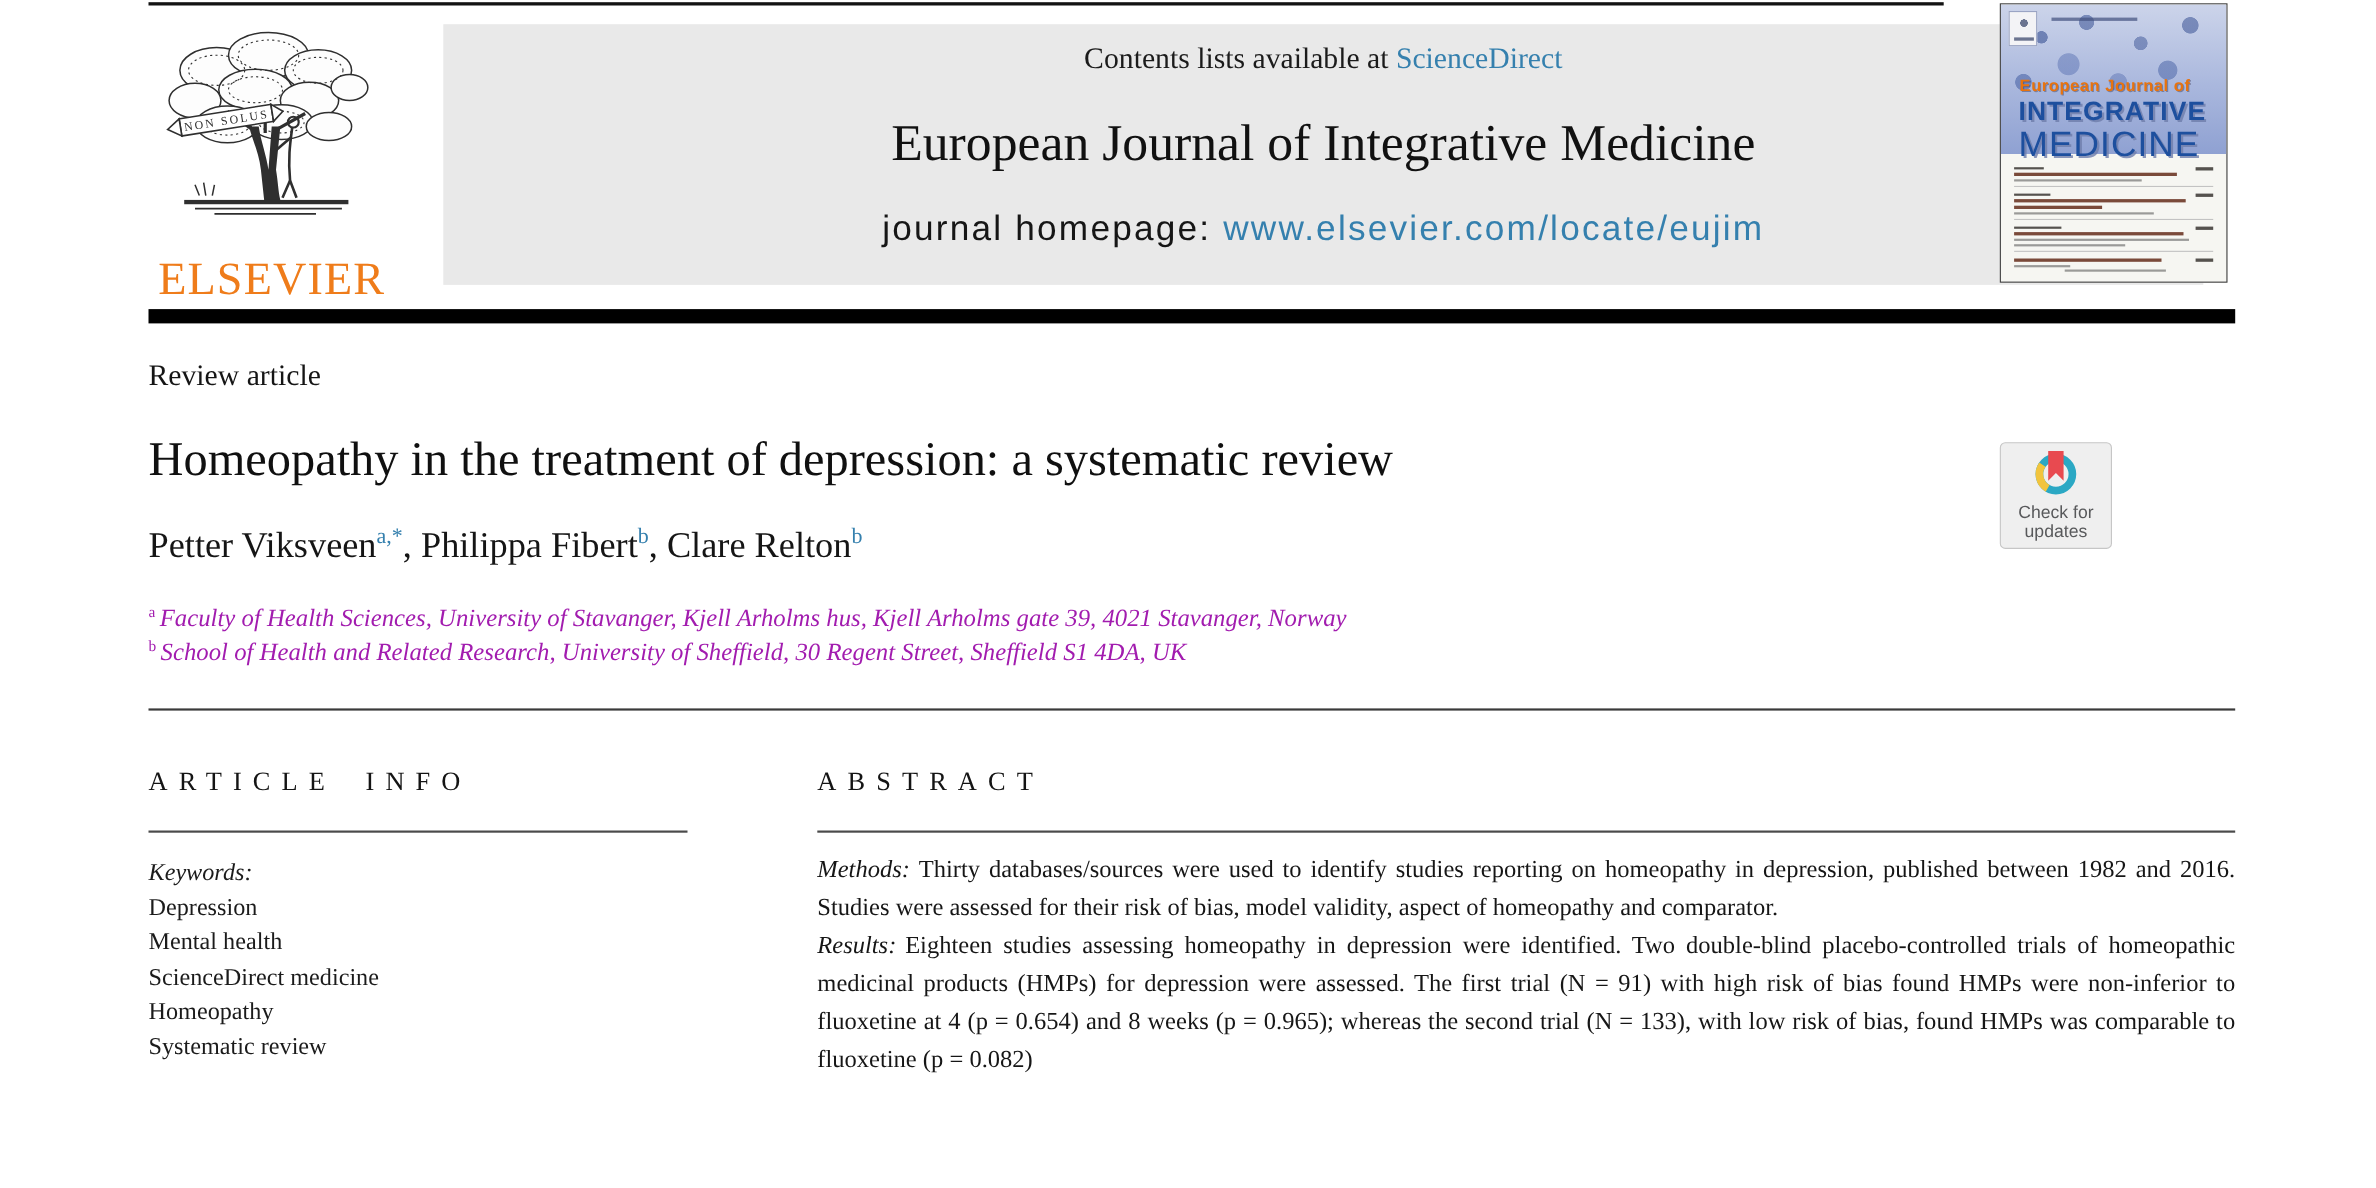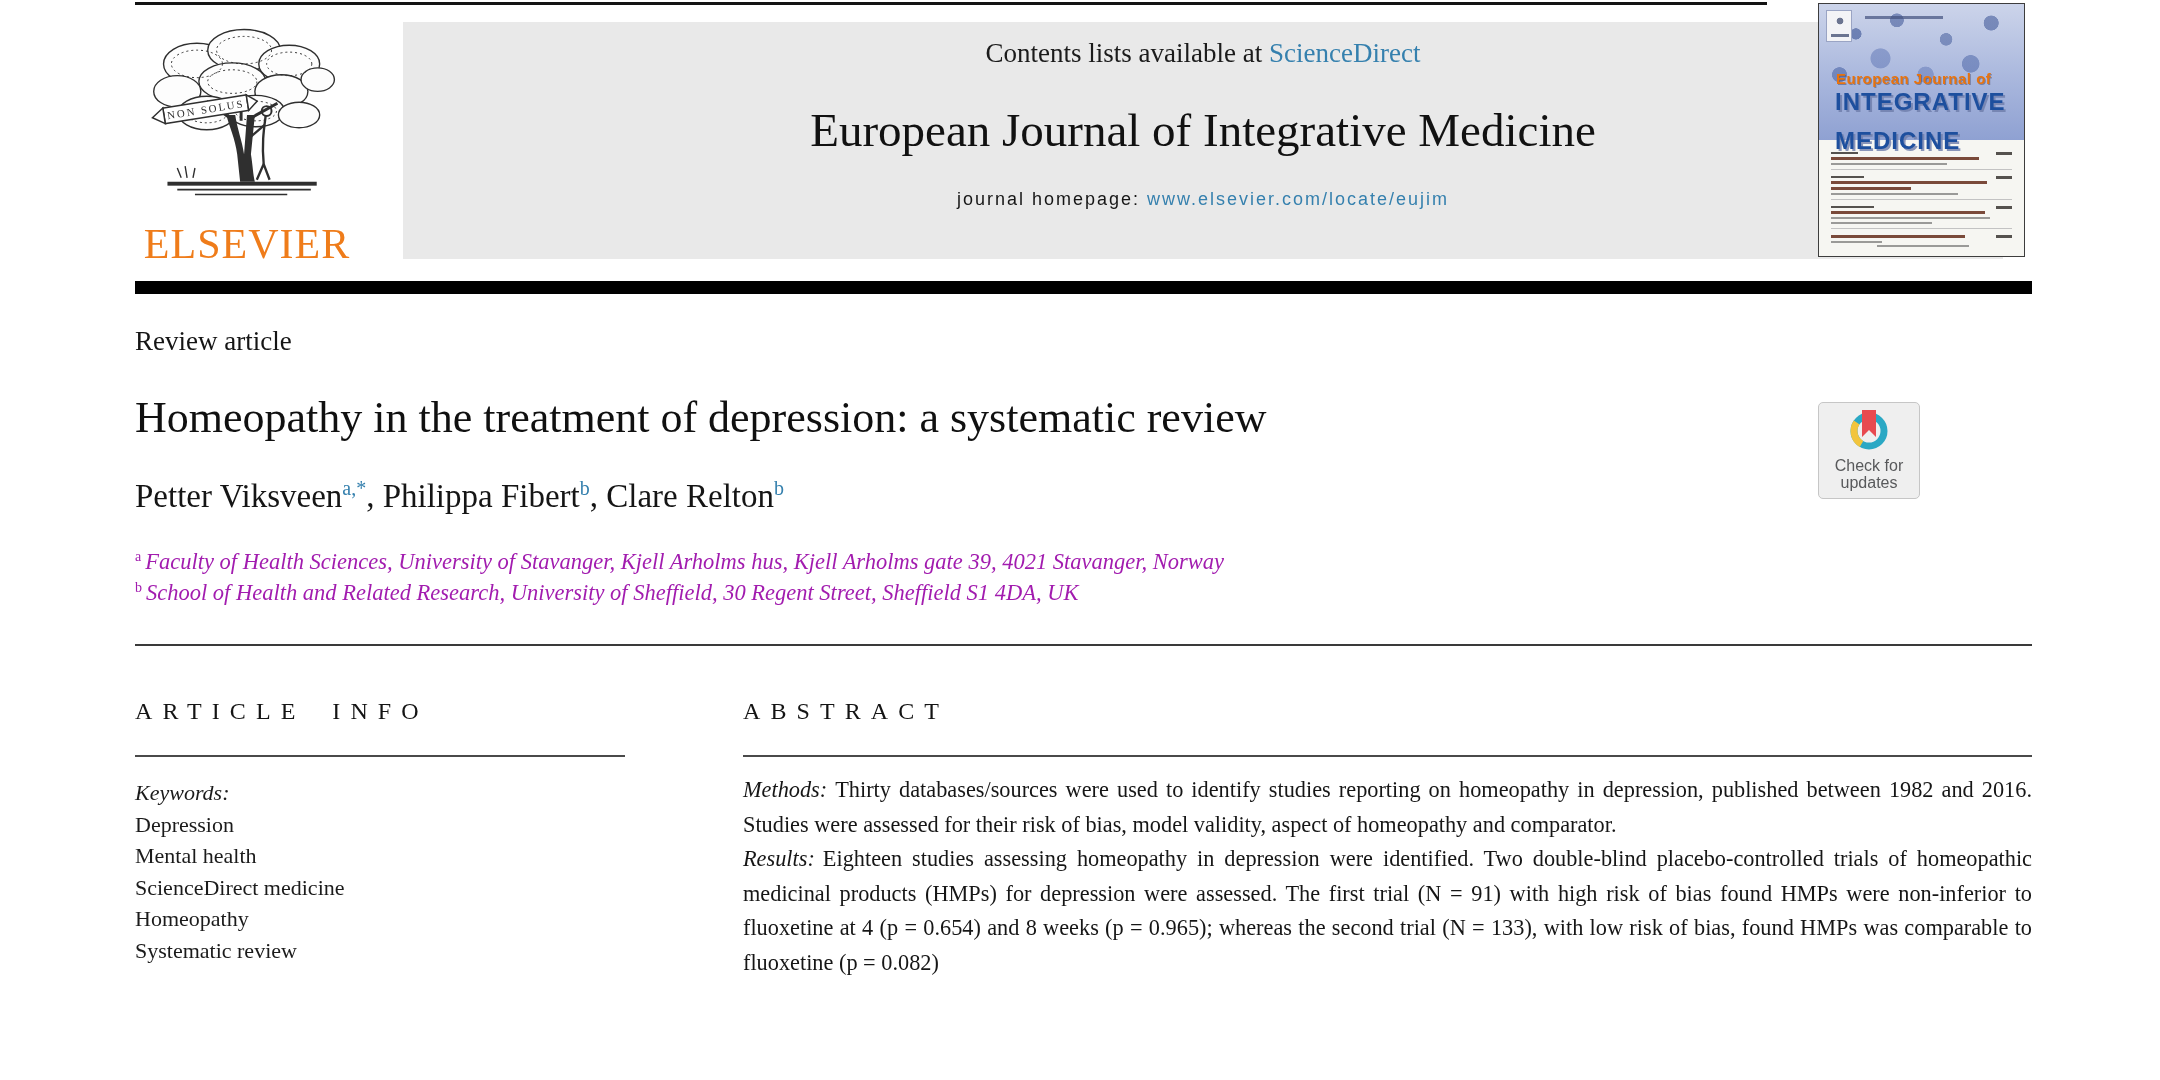--- a/index.html
+++ b/index.html
@@ -5,27 +5,27 @@
   * { margin:0; padding:0; box-sizing:border-box; }
   html,body { background:#ffffff; }
   body { font-family:"Liberation Serif","DejaVu Serif",serif; color:#1b1b1b; }
   #page { position:relative; width:2160px; height:1080px; background:#fff; overflow:hidden; }
 
   .top-rule { position:absolute; left:135px; top:2px; width:1632px; height:3px; background:#131313; }
 
   
   .logo-block { position:absolute; left:133px; top:14px; width:228px; text-align:center; }
   .logo-tree { display:block; margin:0 auto; }
-  .elsevier-wordmark { font-size:42px; letter-spacing:1px; color:#EF7C1A; line-height:44px; margin-top:10px; }
+  .elsevier-wordmark { font-size:42px; letter-spacing:1px; color:#EF7C1A; line-height:44px; margin-top:20px; }
 
   
   .banner-box { position:absolute; left:403px; top:22px; width:1600px; height:237px; background:#e9e9e9; text-align:center; }
   .contents-line { padding-top:16px; font-size:27px; color:#1b1b1b; }
   .journal-title { margin-top:34px; font-size:47px; color:#111; }
-  .homepage-line { margin-top:32px; font-family:"Liberation Sans","DejaVu Sans",sans-serif; font-size:18px; letter-spacing:2px; color:#161616; }
+  .homepage-line { margin-top:32px; font-family:"Liberation Sans","DejaVu Sans",sans-serif; font-size:32px; letter-spacing:2px; color:#161616; }
   .link { color:#3580AE; text-decoration:none; cursor:pointer; }
 
   
   .cover { position:absolute; left:1818px; top:3px; width:207px; height:254px; border:1px solid #3d3d3d; background:#f6f6f2; overflow:hidden; cursor:pointer; }
   .cover-top { position:absolute; left:0; top:0; right:0; height:136px;
     background:
       radial-gradient(circle 9px at 18% 22%, rgba(44,70,140,.55) 0 60%, transparent 65%),
       radial-gradient(circle 11px at 38% 12%, rgba(44,70,140,.5) 0 60%, transparent 65%),
       radial-gradient(circle 10px at 62% 26%, rgba(44,70,140,.45) 0 60%, transparent 65%),
       radial-gradient(circle 12px at 84% 14%, rgba(44,70,140,.5) 0 60%, transparent 65%),
@@ -37,22 +37,22 @@
   }
   .cover-els-mark { position:absolute; left:7px; top:6px; width:26px; height:32px; background:#f3f3f6; border:1px solid #9aa4c4; }
   .cover-els-mark::before { content:""; position:absolute; left:6px; top:4px; width:14px; height:16px;
     background:radial-gradient(circle 6px at 7px 6px,#6b7490 0 55%,transparent 60%); }
   .cover-els-mark::after { content:""; position:absolute; left:4px; bottom:4px; width:18px; height:3px; background:#6b7490; }
   .cover-url-bar { position:absolute; left:46px; top:12px; width:78px; height:3px; background:#41507e; opacity:.7; }
   .cover-t1 { position:absolute; left:17px; top:66px; font-family:"Liberation Sans","DejaVu Sans",sans-serif;
     font-weight:bold; font-size:15px; color:#E8730E; text-shadow:1px 1px 0 rgba(60,60,90,.45); letter-spacing:.5px; }
   .cover-t2 { position:absolute; left:16px; top:84px; font-family:"Liberation Sans","DejaVu Sans",sans-serif;
     font-weight:bold; font-size:24px; letter-spacing:1px; color:#1D4F9E; text-shadow:2px 2px 0 rgba(110,125,170,.8); }
-  .cover-t3 { position:absolute; left:16px; top:123px; font-family:"Liberation Sans","DejaVu Sans",sans-serif;
-    font-weight:bold; font-size:24px; letter-spacing:1px; color:#1D4F9E; text-shadow:2px 2px 0 rgba(110,125,170,.8); }
+  .cover-t3 { position:absolute; left:16px; top:109px; font-family:"Liberation Sans","DejaVu Sans",sans-serif;
+    font-weight:normal; font-size:32px; letter-spacing:1px; color:#1D4F9E; text-shadow:2px 2px 0 rgba(110,125,170,.8); }
   .cov-list { position:absolute; left:12px; right:12px; top:142px; }
   .cg { position:relative; margin-bottom:4px; padding-top:3px; border-top:1px solid #c3c3c3; }
   .cg:first-child { border-top:none; }
   .cb { height:3px; margin:3px 0; background:#7a4a3a; }
   .cb.lab { background:#55524e; height:2px; }
   .cb.au { background:#9a9a98; height:2px; }
   .pg { position:absolute; right:0; top:6px; width:16px; height:3px; background:#55524e; }
   .cov-bottom-bar { position:absolute; left:58px; bottom:9px; width:92px; height:2px; background:#9a9a98; }
 
   

